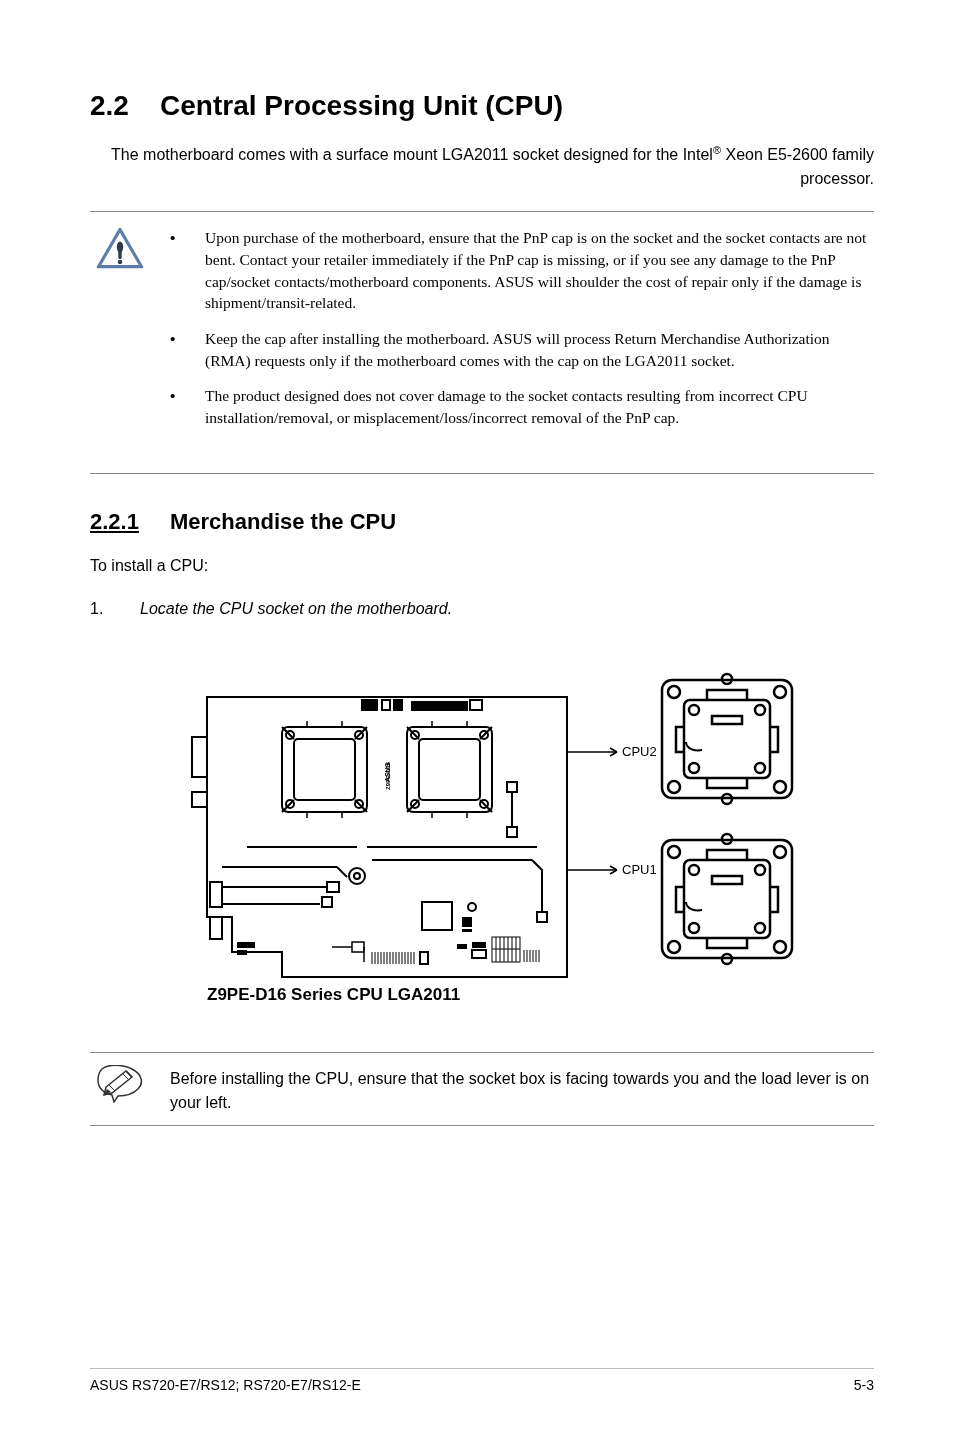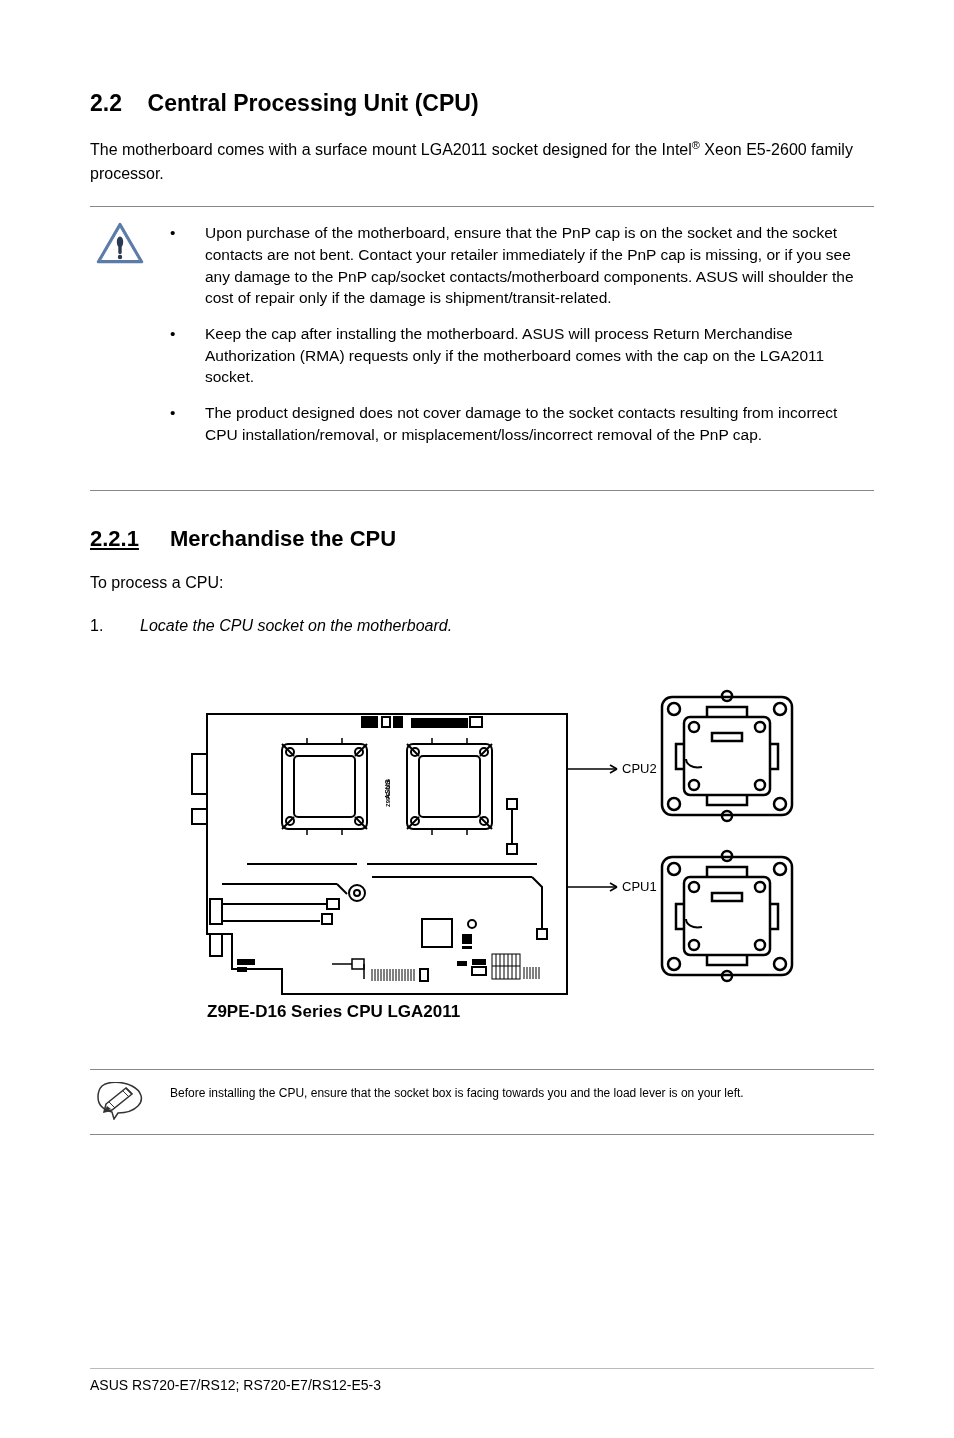--- a/index.html
+++ b/index.html
@@ -10,28 +10,29 @@
     body {
       width: 954px;
       height: 1438px;
       background: #ffffff;
       font-family: Arial, Helvetica, sans-serif;
       color: #000000;
       padding: 90px 80px 40px 90px;
       position: relative;
     }
     .section-title {
-      font-size: 23px;
+      font-size: 28px;
       font-weight: bold;
       margin-bottom: 20px;
     }
     .intro-text {
       font-size: 16px;
       line-height: 1.5;
       margin-bottom: 20px;
+      text-align: right;
     }
     .sup {
       font-size: 11px;
       vertical-align: super;
     }
     .callout-section {
       display: flex;
       gap: 20px;
       margin-bottom: 30px;
       padding-top: 15px;
@@ -63,20 +64,21 @@
       gap: 25px;
       margin-bottom: 14px;
       font-size: 15.5px;
       line-height: 1.4;
     }
     .bullet-marker {
       flex: 0 0 10px;
     }
     .bullet-text {
       flex: 1;
+      font-family: Liberation Serif, serif;
     }
     .subsection {
       font-size: 22px;
       font-weight: bold;
       margin-bottom: 18px;
     }
     .subsection-num {
       display: inline-block;
       width: 80px;
       text-decoration: underline;
@@ -113,33 +115,34 @@
     }
     .note-section {
       display: flex;
       gap: 20px;
       padding-top: 12px;
       border-top: 1px solid #888;
       margin-bottom: 10px;
     }
     .note-text {
       flex: 1;
-      font-size: 12px;
+      font-size: 16px;
       line-height: 1.5;
       padding-top: 2px;
     }
     .note-divider {
       border-top: 1px solid #888;
     }
     .footer {
       position: absolute;
       bottom: 45px;
       left: 90px;
       right: 80px;
       display: flex;
+      justify-content: space-between;
       font-size: 14px;
       border-top: 1px solid #bbb;
       padding-top: 8px;
     }
   </style>
 </head>
 <body>
 
 <h1 class="section-title">
   <span>2.2</span>&nbsp;&nbsp;&nbsp;&nbsp;<span>Central Processing Unit (CPU)</span>
@@ -175,21 +178,21 @@
       <span class="bullet-text">The product designed does not cover damage to the socket contacts resulting from incorrect CPU installation/removal, or misplacement/loss/incorrect removal of the PnP cap.</span>
     </div>
   </div>
 </div>
 <div class="callout-divider"></div>
 
 <h2 class="subsection">
   <span class="subsection-num">2.2.1</span><span>Merchandise the CPU</span>
 </h2>
 
-<p class="body-text">To process a CPU:</p>
+<p class="body-text">To install a CPU:</p>
 
 <div class="step-item">
   <span class="step-num">1.</span>
   <span class="step-text">Locate the CPU socket on the motherboard.</span>
 </div>
 
 <div class="diagram-area">
   <svg viewBox="0 0 640 370">
 
     <g stroke="#000" stroke-width="2" fill="none">

